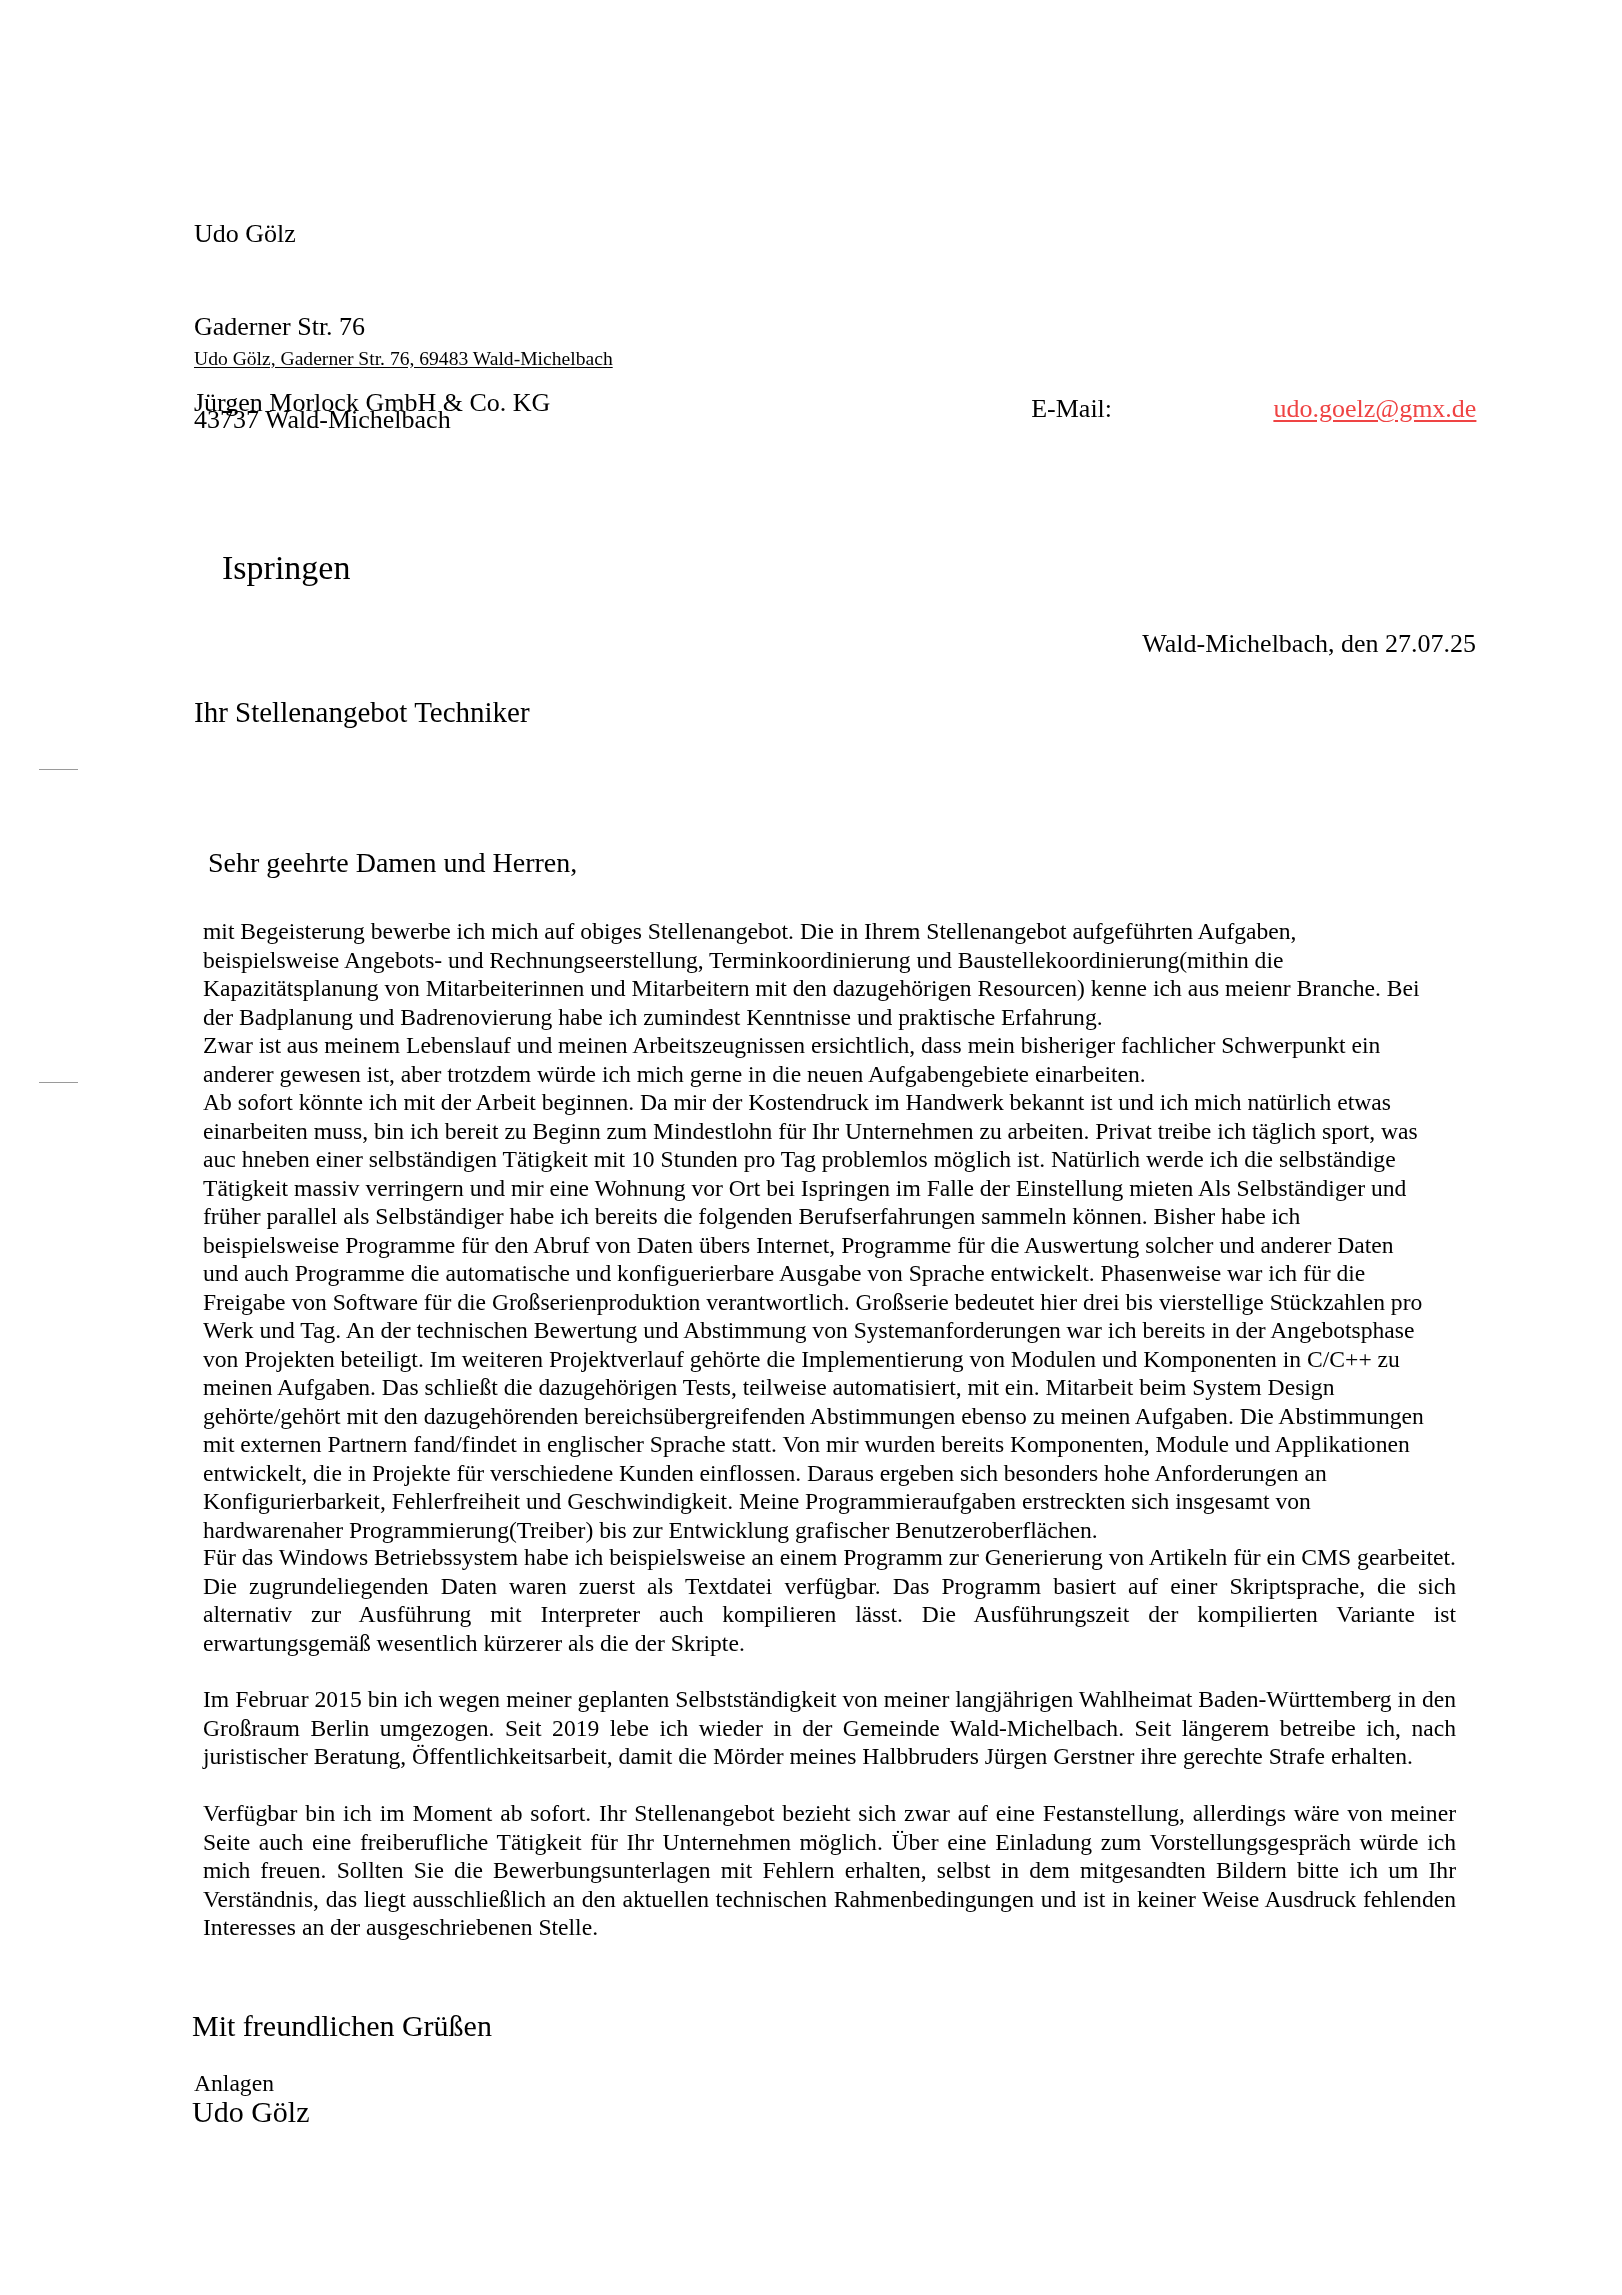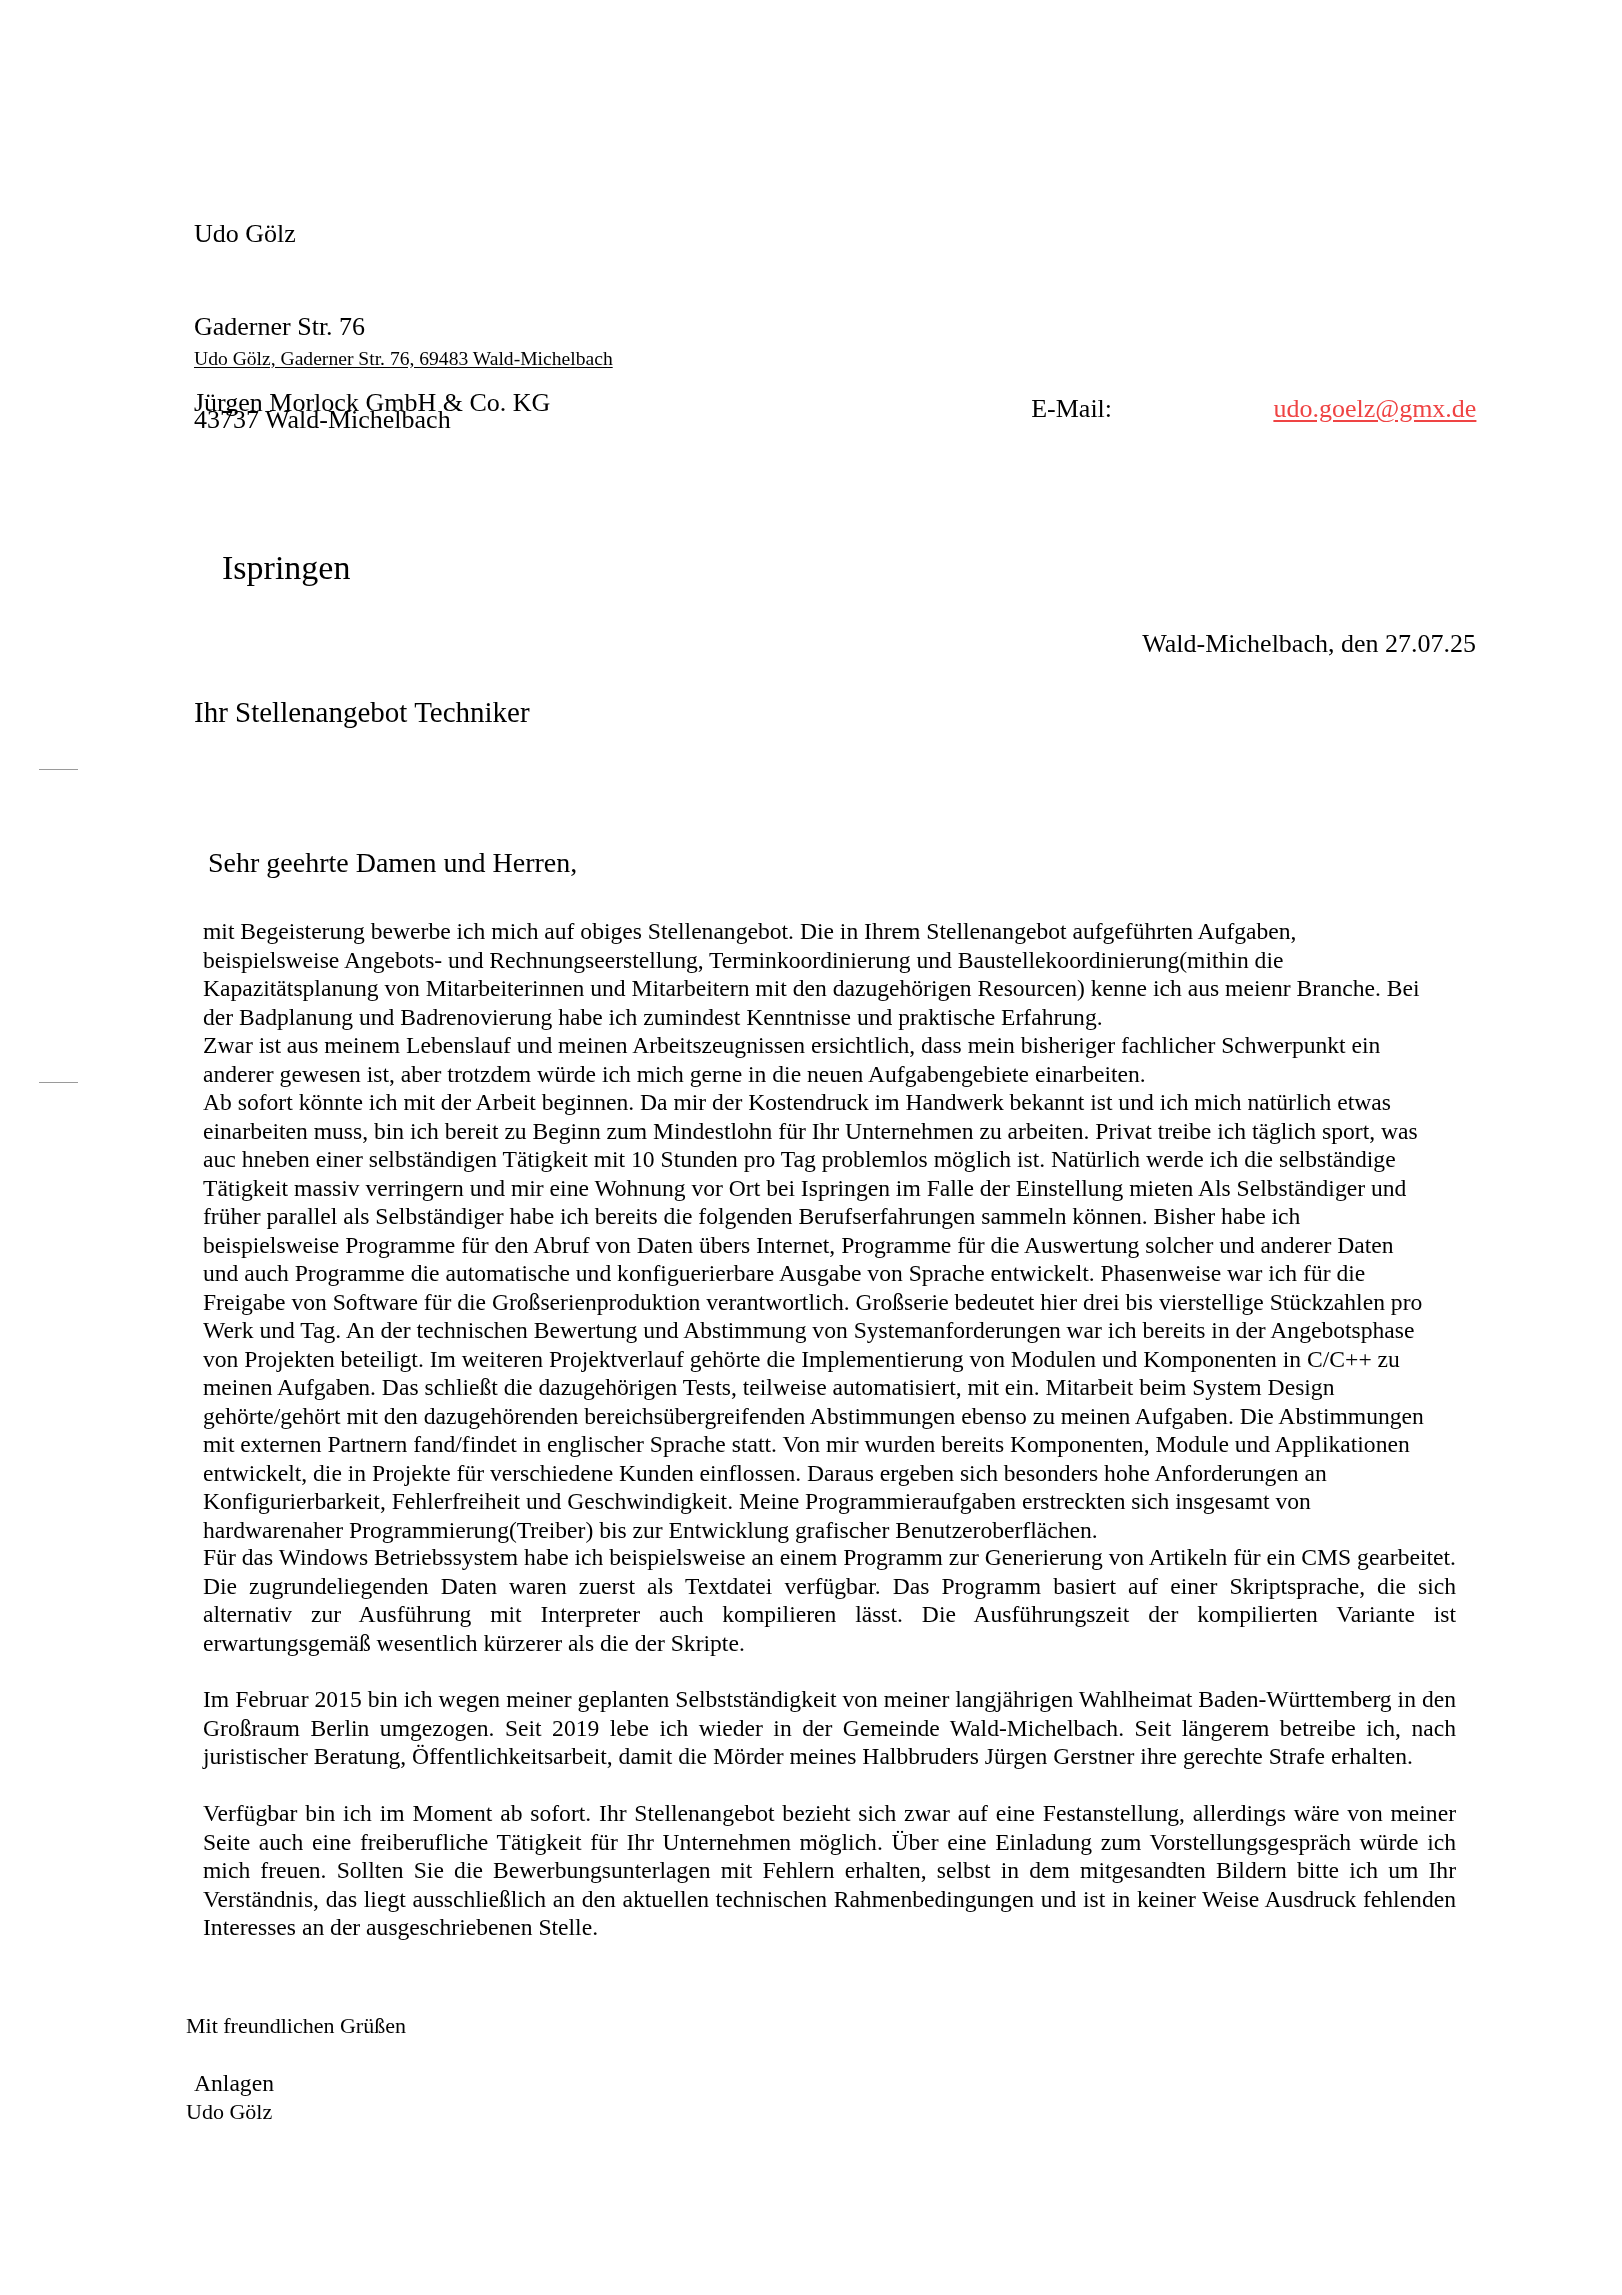--- a/index.html
+++ b/index.html
@@ -17,21 +17,21 @@
   .contact a { color:#ef4444; text-decoration:underline; text-underline-offset:2.6px; }
   .city { left:208px; top:552px; font-size:34px; line-height:31px;margin-left:14px; }
   .date { right:146px; top:628px; font-size:26px; line-height:31px; }
   .subject { left:194px; top:695px; font-size:29px; line-height:34px; }
   .fold { position:absolute; left:39px; width:39px; height:1.3px; background:#9a9a9a; }
   .greeting { left:208px; top:849px; font-size:28px; line-height:28.5px; }
   .body-block { position:absolute; left:194px; width:1271px; font-size:23.6px; line-height:28.5px; }
   .body-block p { margin:9px; }
   .ragged p { text-align:left; white-space:pre-line; }
   .justified p { text-align:justify; text-align-last:left; }
-  .closing { left:186px; top:1955px; font-size:22px; line-height:28.5px; }
+  .closing { left:192px; top:1955px; font-size:30px; line-height:28.5px; }
   .attachments { left:194px; top:2069px; font-size:23.6px; line-height:28.5px; text-underline-offset:2.6px; }
 </style>
 </head>
 <body>
 
 <div>
 
   <div class="fold" style="top:769px;"></div>
   <div class="fold" style="top:1082px;"></div>
 

